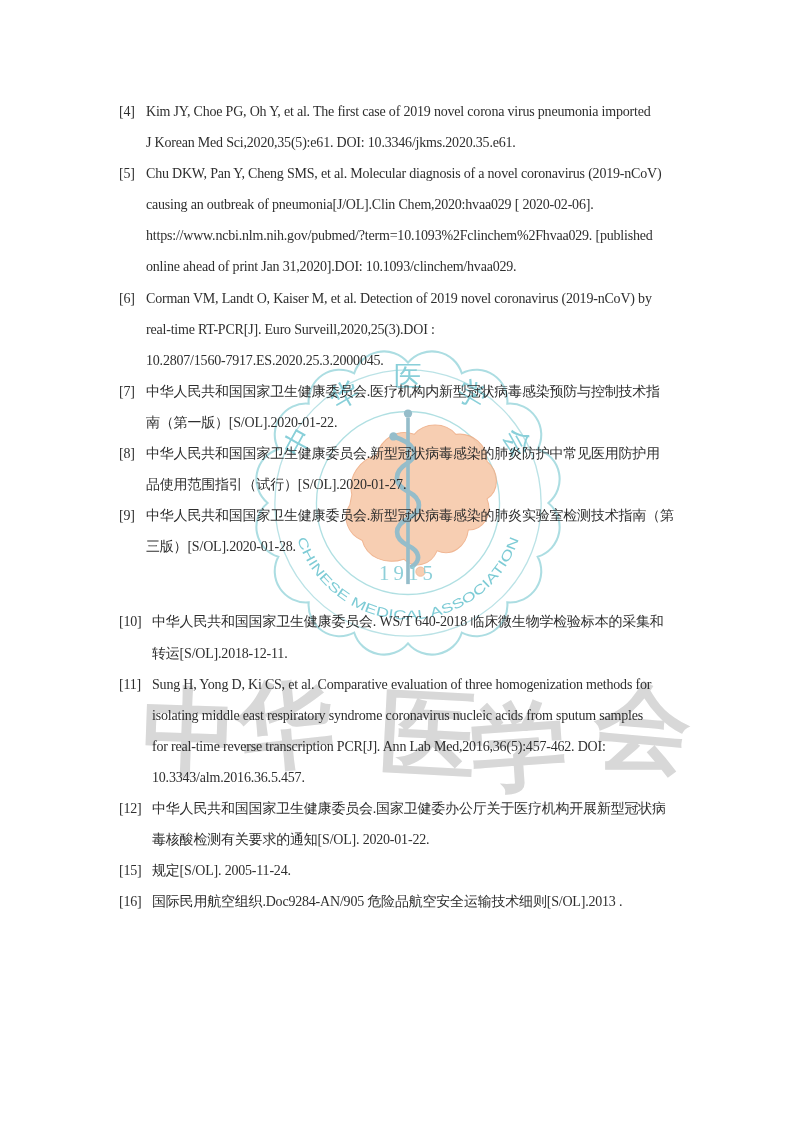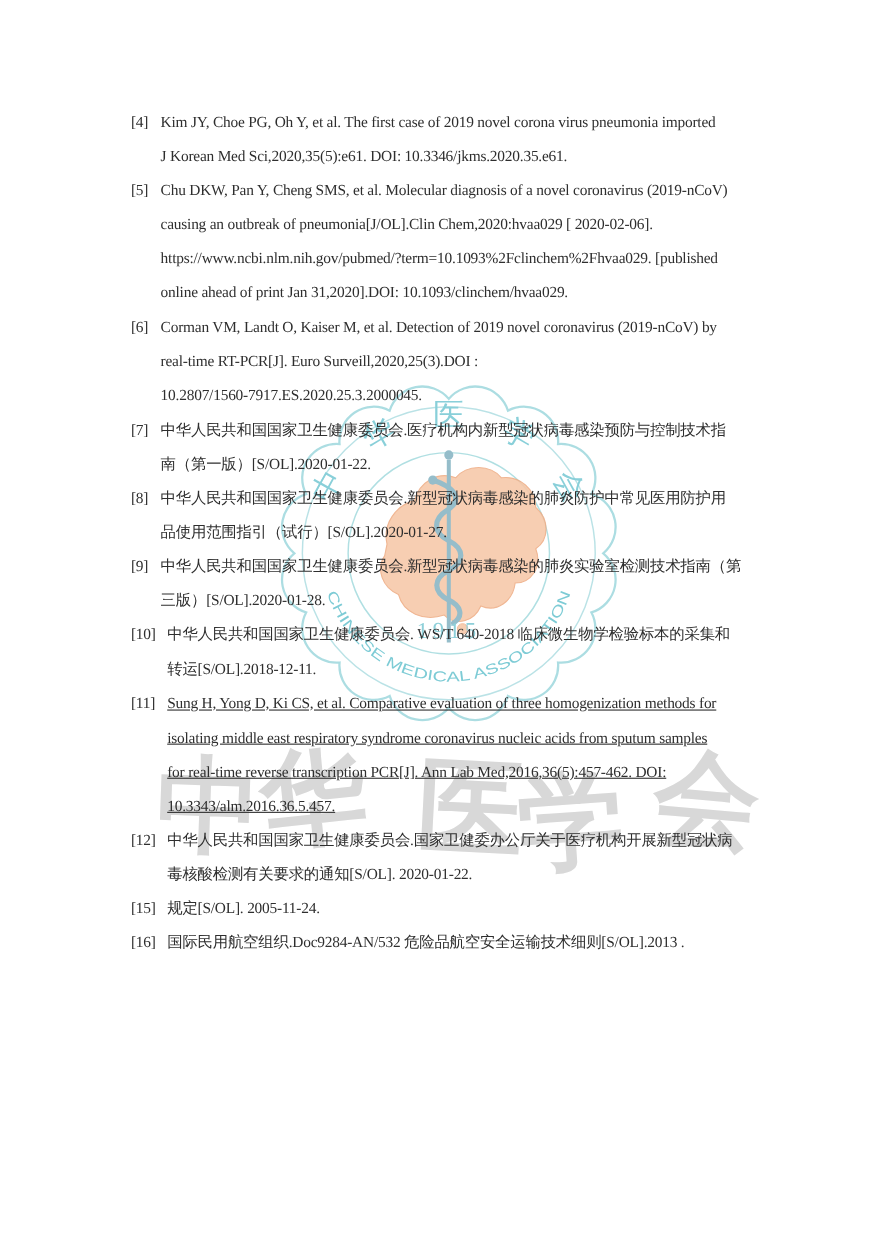--- a/index.html
+++ b/index.html
@@ -125,40 +125,40 @@
       <div class="ref" style="padding-left: 27px;">
         <span class="ref-label">[8]</span>
         <div class="ref-line">中华人民共和国国家卫生健康委员会.新型冠状病毒感染的肺炎防护中常见医用防护用</div>
         <div class="ref-line">品使用范围指引（试行）[S/OL].2020-01-27.</div>
       </div>
       <div class="ref" style="padding-left: 27px;">
         <span class="ref-label">[9]</span>
         <div class="ref-line">中华人民共和国国家卫生健康委员会.新型冠状病毒感染的肺炎实验室检测技术指南（第</div>
         <div class="ref-line">三版）[S/OL].2020-01-28.</div>
       </div>
-      <div class="ref" style="padding-left: 33px;">
+      <div class="ref" style="padding-left: 33px; margin-top: 44px;">
         <span class="ref-label">[10]</span>
         <div class="ref-line">中华人民共和国国家卫生健康委员会. WS/T 640-2018 临床微生物学检验标本的采集和</div>
         <div class="ref-line">转运[S/OL].2018-12-11.</div>
       </div>
-      <div class="ref" style="padding-left: 33px; text-decoration: underline;">
+      <div class="ref" style="padding-left: 33px;">
         <span class="ref-label">[11]</span>
         <div class="ref-line">Sung H, Yong D, Ki CS, et al. Comparative evaluation of three homogenization methods for</div>
         <div class="ref-line">isolating middle east respiratory syndrome coronavirus nucleic acids from sputum samples</div>
         <div class="ref-line">for real-time reverse transcription PCR[J]. Ann Lab Med,2016,36(5):457-462. DOI:</div>
         <div class="ref-line">10.3343/alm.2016.36.5.457.</div>
       </div>
       <div class="ref" style="padding-left: 33px;">
         <span class="ref-label">[12]</span>
         <div class="ref-line">中华人民共和国国家卫生健康委员会.国家卫健委办公厅关于医疗机构开展新型冠状病</div>
         <div class="ref-line">毒核酸检测有关要求的通知[S/OL]. 2020-01-22.</div>
       </div>
       <div class="ref" style="padding-left: 33px;">
         <span class="ref-label">[15]</span>
         <div class="ref-line">规定[S/OL]. 2005-11-24.</div>
       </div>
       <div class="ref" style="padding-left: 33px;">
         <span class="ref-label">[16]</span>
-        <div class="ref-line">国际民用航空组织.Doc9284-AN/532 危险品航空安全运输技术细则[S/OL].2013 .</div>
+        <div class="ref-line">国际民用航空组织.Doc9284-AN/905 危险品航空安全运输技术细则[S/OL].2013 .</div>
       </div>
     </div>
 
 </div>
 
 </body></html>

